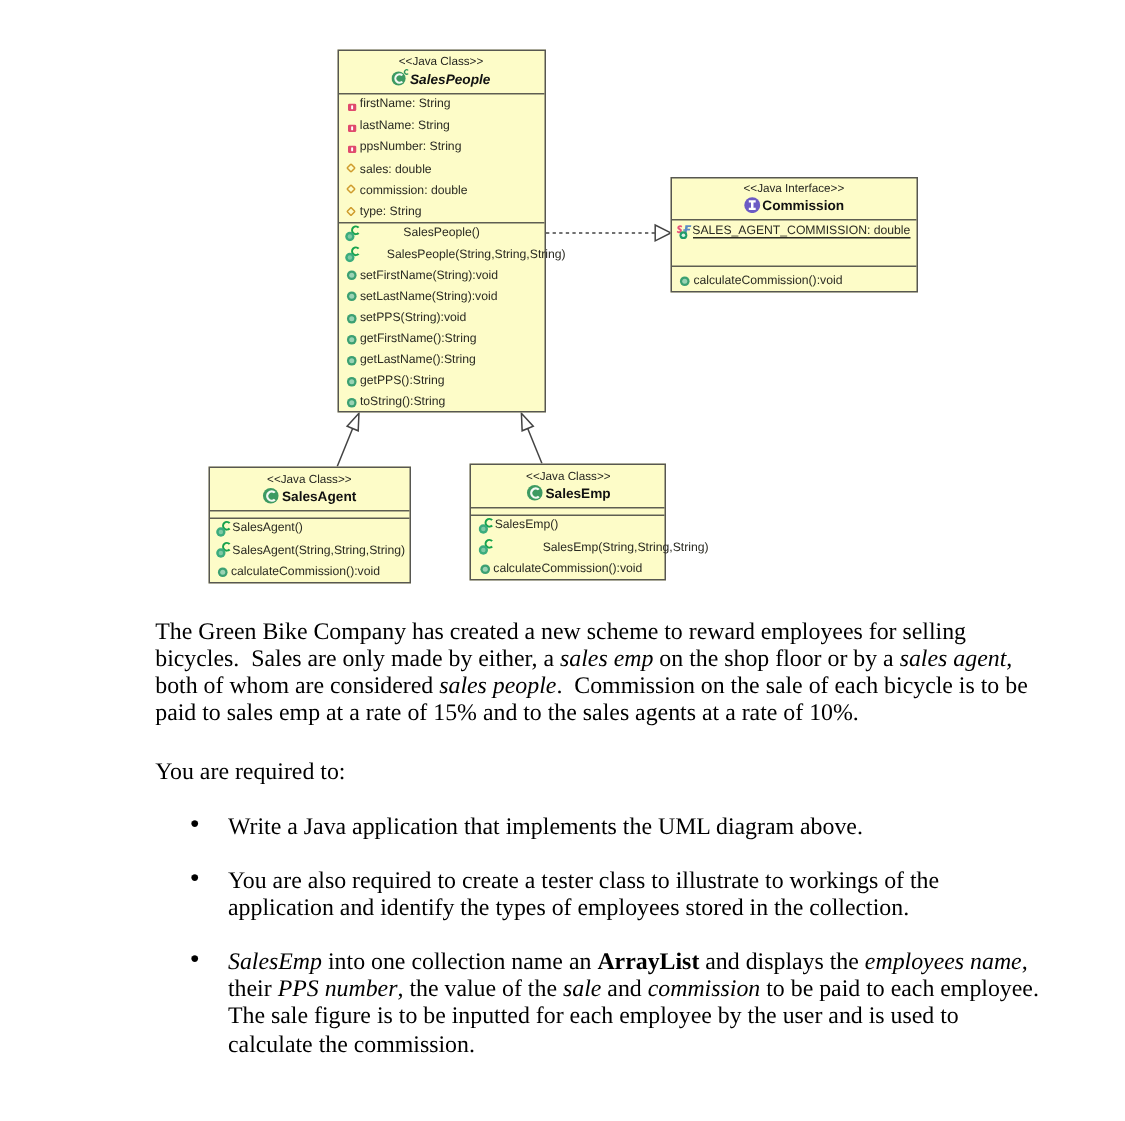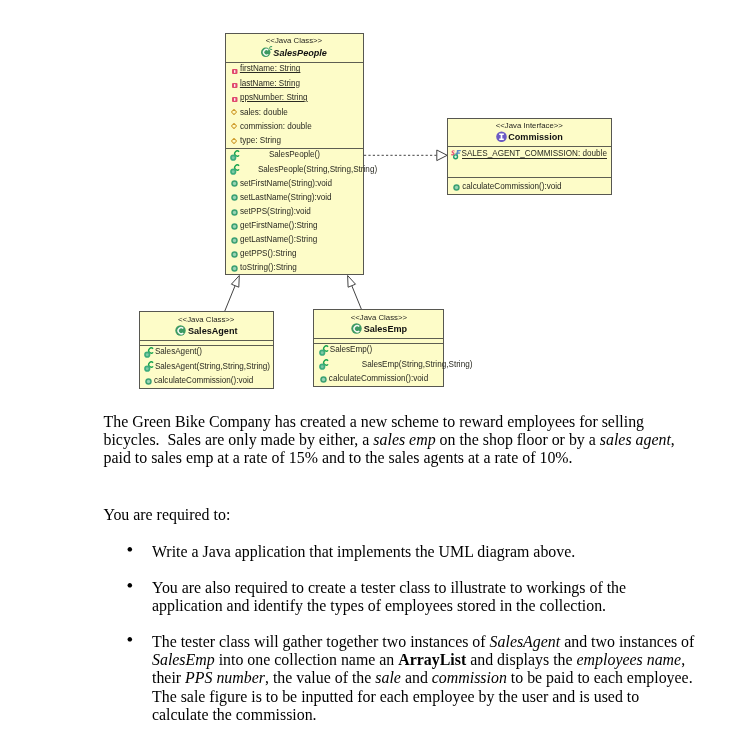--- a/index.html
+++ b/index.html
@@ -24,21 +24,21 @@
 .nmwrap .nm{margin-left:12.3px;}
 .nmwrap.iface .nm{margin-left:12.5px;}
 .nmwrap.iface .ico{top:-0.5px;}
 .nmwrap.plain .nm{margin-left:13px;}
 .nmwrap.plain .ico{top:0px;}
 .usep{position:absolute;left:0;right:0;height:0;border-top:1px solid #5e5e52;}
 .ucomp{position:absolute;left:0;right:0;}
 .urow{display:flex;align-items:center;font-family:"Liberation Sans",sans-serif;
   font-size:8.15px;color:#2a2a22;padding-left:3.2px;}
 .urow .lab{margin-left:3px;white-space:nowrap;}
-.urow.sq .lab{margin-left:2.2px;text-decoration:underline;}
+.urow.sq .lab{margin-left:2.2px;}
 .urow.dia .lab{margin-left:2.6px;}
 .urow.dot .lab{margin-left:2.1px;}
 .urow.ctor .lab{margin-left:0.4px;}
 .urow .lab.ul{margin-left:0px;}
 .ubox.iface .urow{padding-left:3px;}
 .urow .lab.ul{text-decoration:none;border-bottom:1px solid #2a2a22;padding-bottom:0.5px;}
 .uicon{flex:0 0 auto;line-height:0;}
 
 
 .txtblk{position:absolute;}
@@ -288,20 +288,21 @@
               <circle cx="5" cy="5" r="2.4" fill="#9ad3b4"></circle>
             </svg>
             <span class="lab">calculateCommission():void</span>
           </div>
         </div>
       </div>
     </div>
     <div class="txtblk" style="left:103.5px;top:412.6px;">
       <div class="ln"><span>The Green Bike Company has created a new scheme to reward employees for selling</span></div>
       <div class="ln"><span>bicycles.  Sales are only made by either, a </span><i>sales emp</i><span> on the shop floor or by a </span><i>sales agent</i><span>,</span></div>
+      <div class="ln"><span>both of whom are considered </span><i>sales people</i><span>.  Commission on the sale of each bicycle is to be</span></div>
       <div class="ln"><span>paid to sales emp at a rate of 15% and to the sales agents at a rate of 10%.</span></div>
     </div>
     <div class="txtblk" style="left:103.5px;top:505.7px;">
       <div class="ln"><span>You are required to:</span></div>
     </div>
     <div class="bulrow" style="left:127.0px;top:542.9px;">
       <div class="bulmark" style="left:-0.5px;top:-1.7px;">•</div>
       <div class="txtblk" style="left:25.0px;top:0;">
         <div class="ln"><span>Write a Java application that implements the UML diagram above.</span></div>
       </div>
@@ -309,20 +310,19 @@
     <div class="bulrow" style="left:127.0px;top:578.6999999999999px;">
       <div class="bulmark" style="left:-0.5px;top:-1.7px;">•</div>
       <div class="txtblk" style="left:25.0px;top:0;">
         <div class="ln"><span>You are also required to create a tester class to illustrate to workings of the</span></div>
         <div class="ln"><span>application and identify the types of employees stored in the collection.</span></div>
       </div>
     </div>
     <div class="bulrow" style="left:127.0px;top:632.8px;">
       <div class="bulmark" style="left:-0.5px;top:-1.7px;">•</div>
       <div class="txtblk" style="left:25.0px;top:0;">
-        <div class="ln"><span>The tester class will gather together two instances of </span><i>SalesAgent</i><span> and two instances of</span></div>
         <div class="ln"><i>SalesEmp</i><span> into one collection name an </span><b>ArrayList</b><span> and displays the </span><i>employees name</i><span>,</span></div>
         <div class="ln"><span>their </span><i>PPS number</i><span>, the value of the </span><i>sale</i><span> and </span><i>commission</i><span> to be paid to each employee.</span></div>
         <div class="ln"><span>The sale figure is to be inputted for each employee by the user and is used to</span></div>
         <div class="ln"><span>calculate the commission.</span></div>
       </div>
     </div>
 </div>
 
 </body></html>

